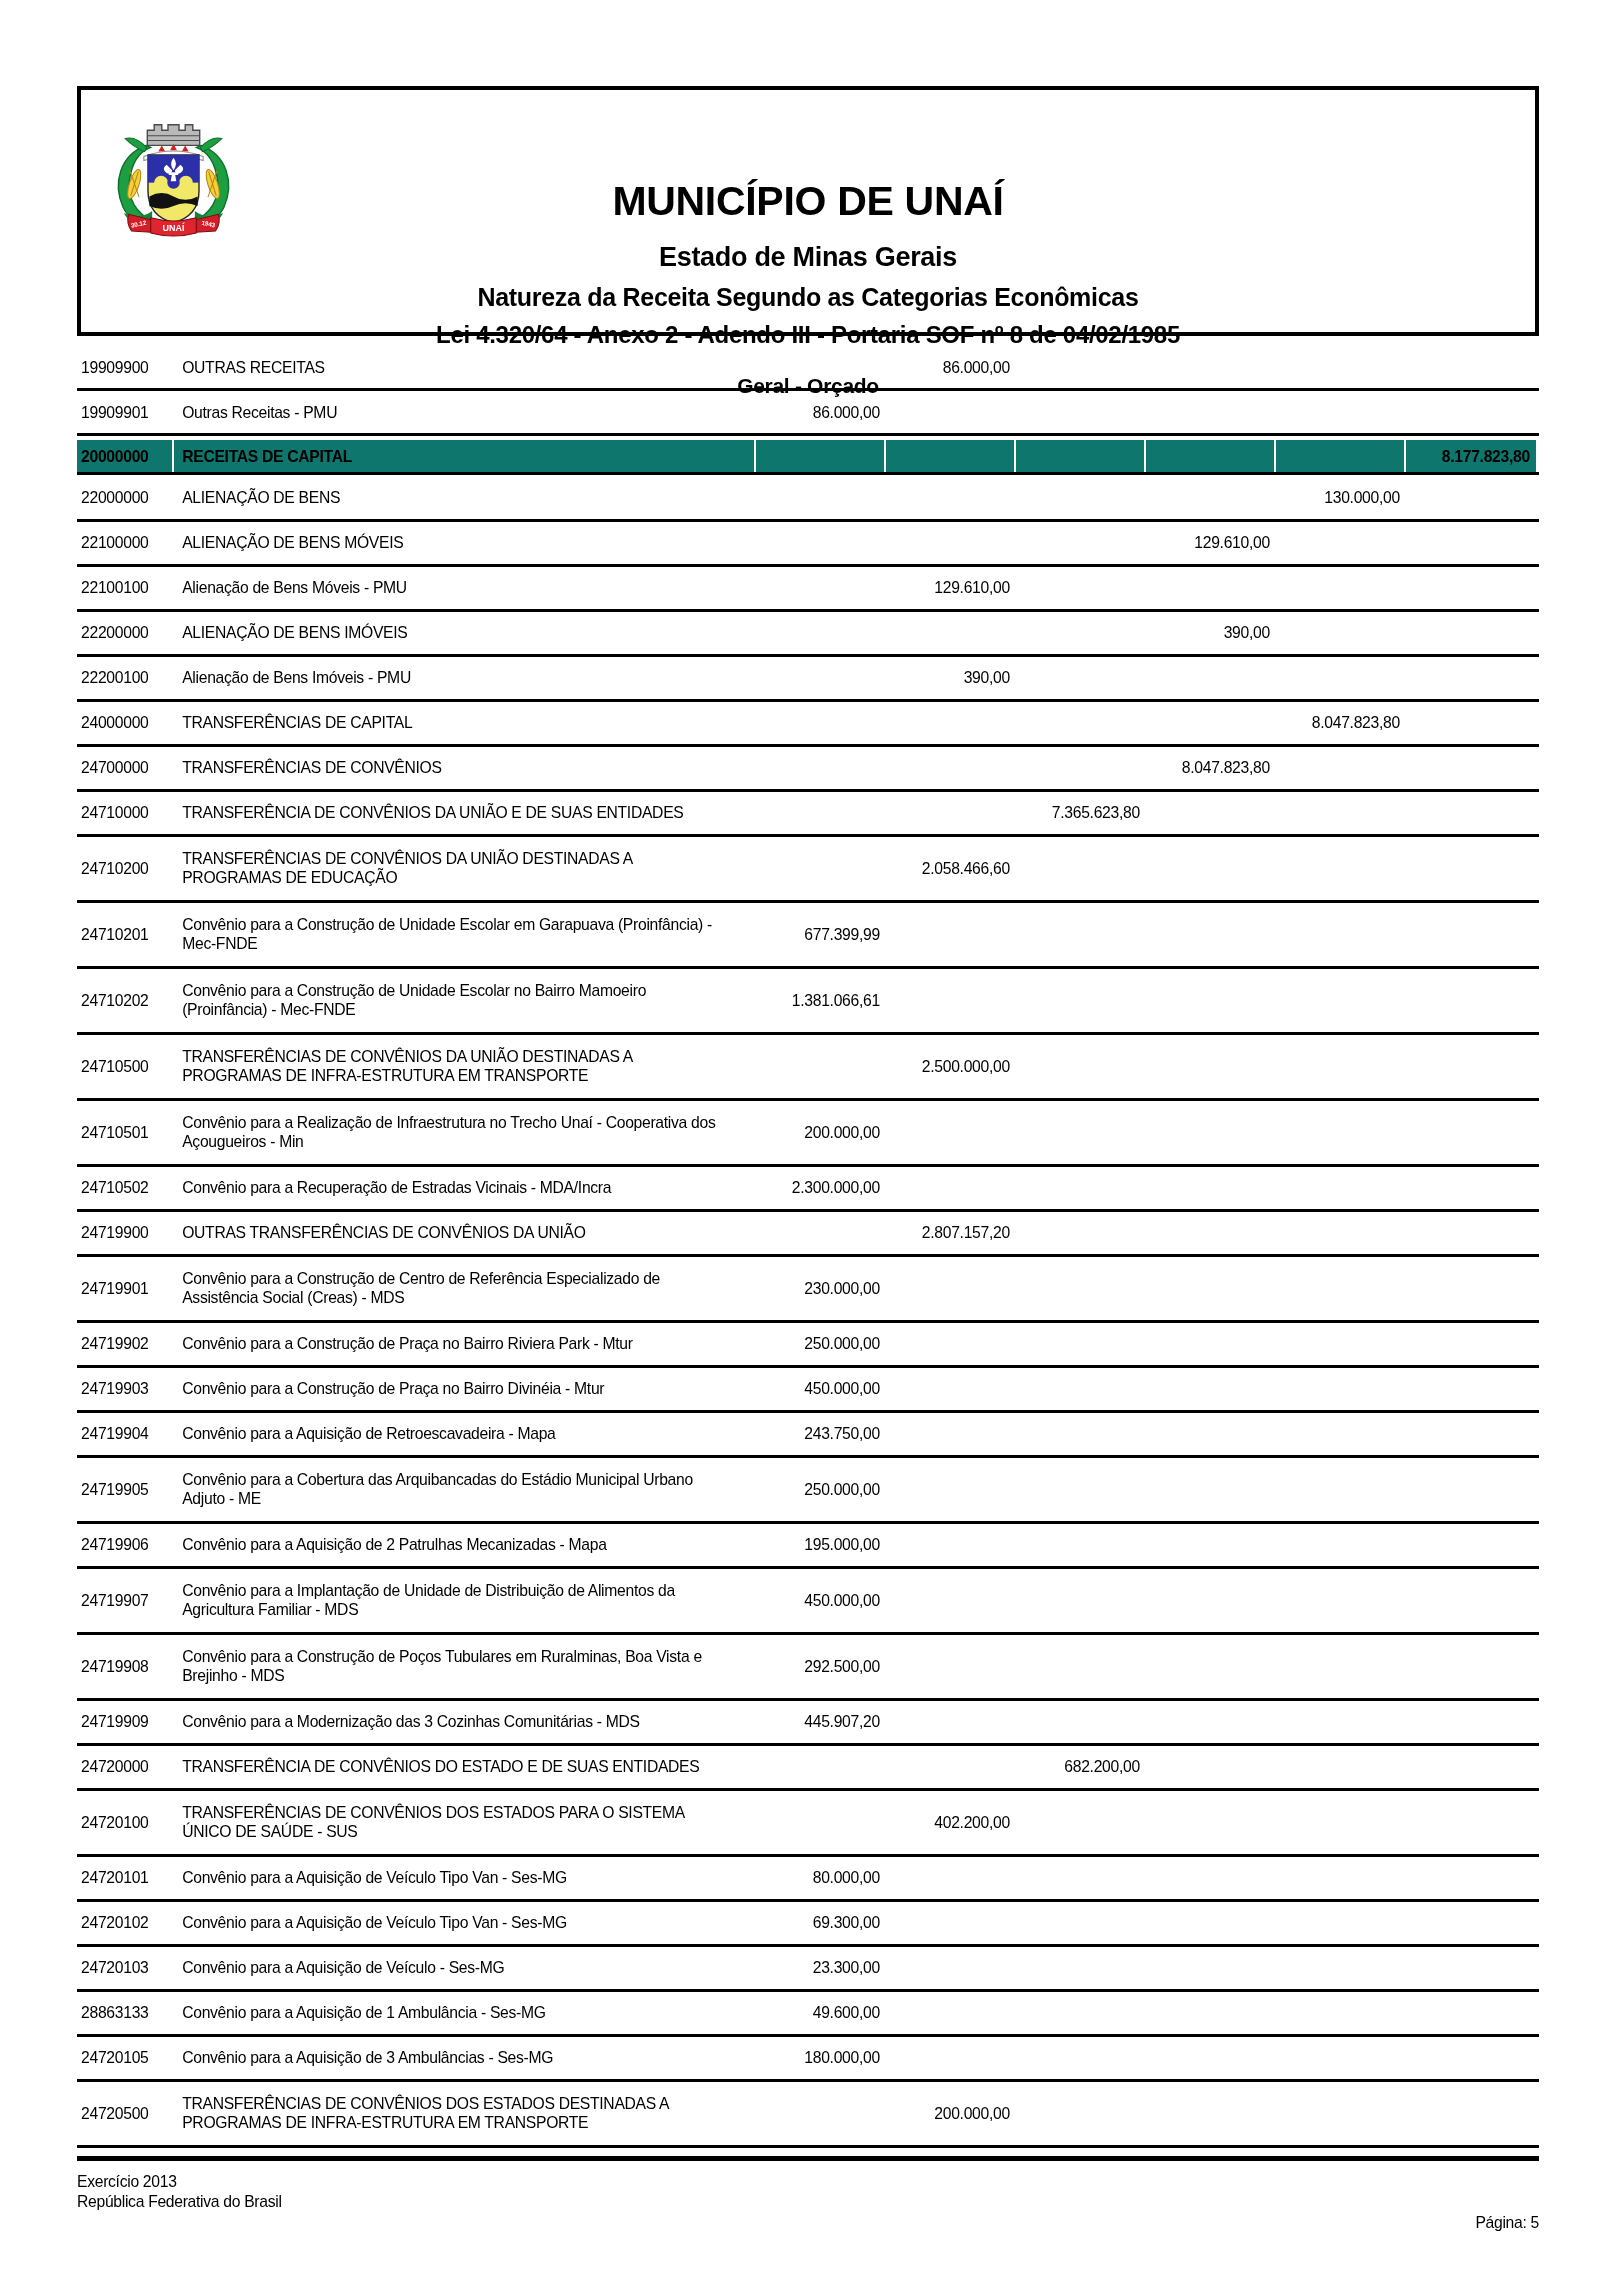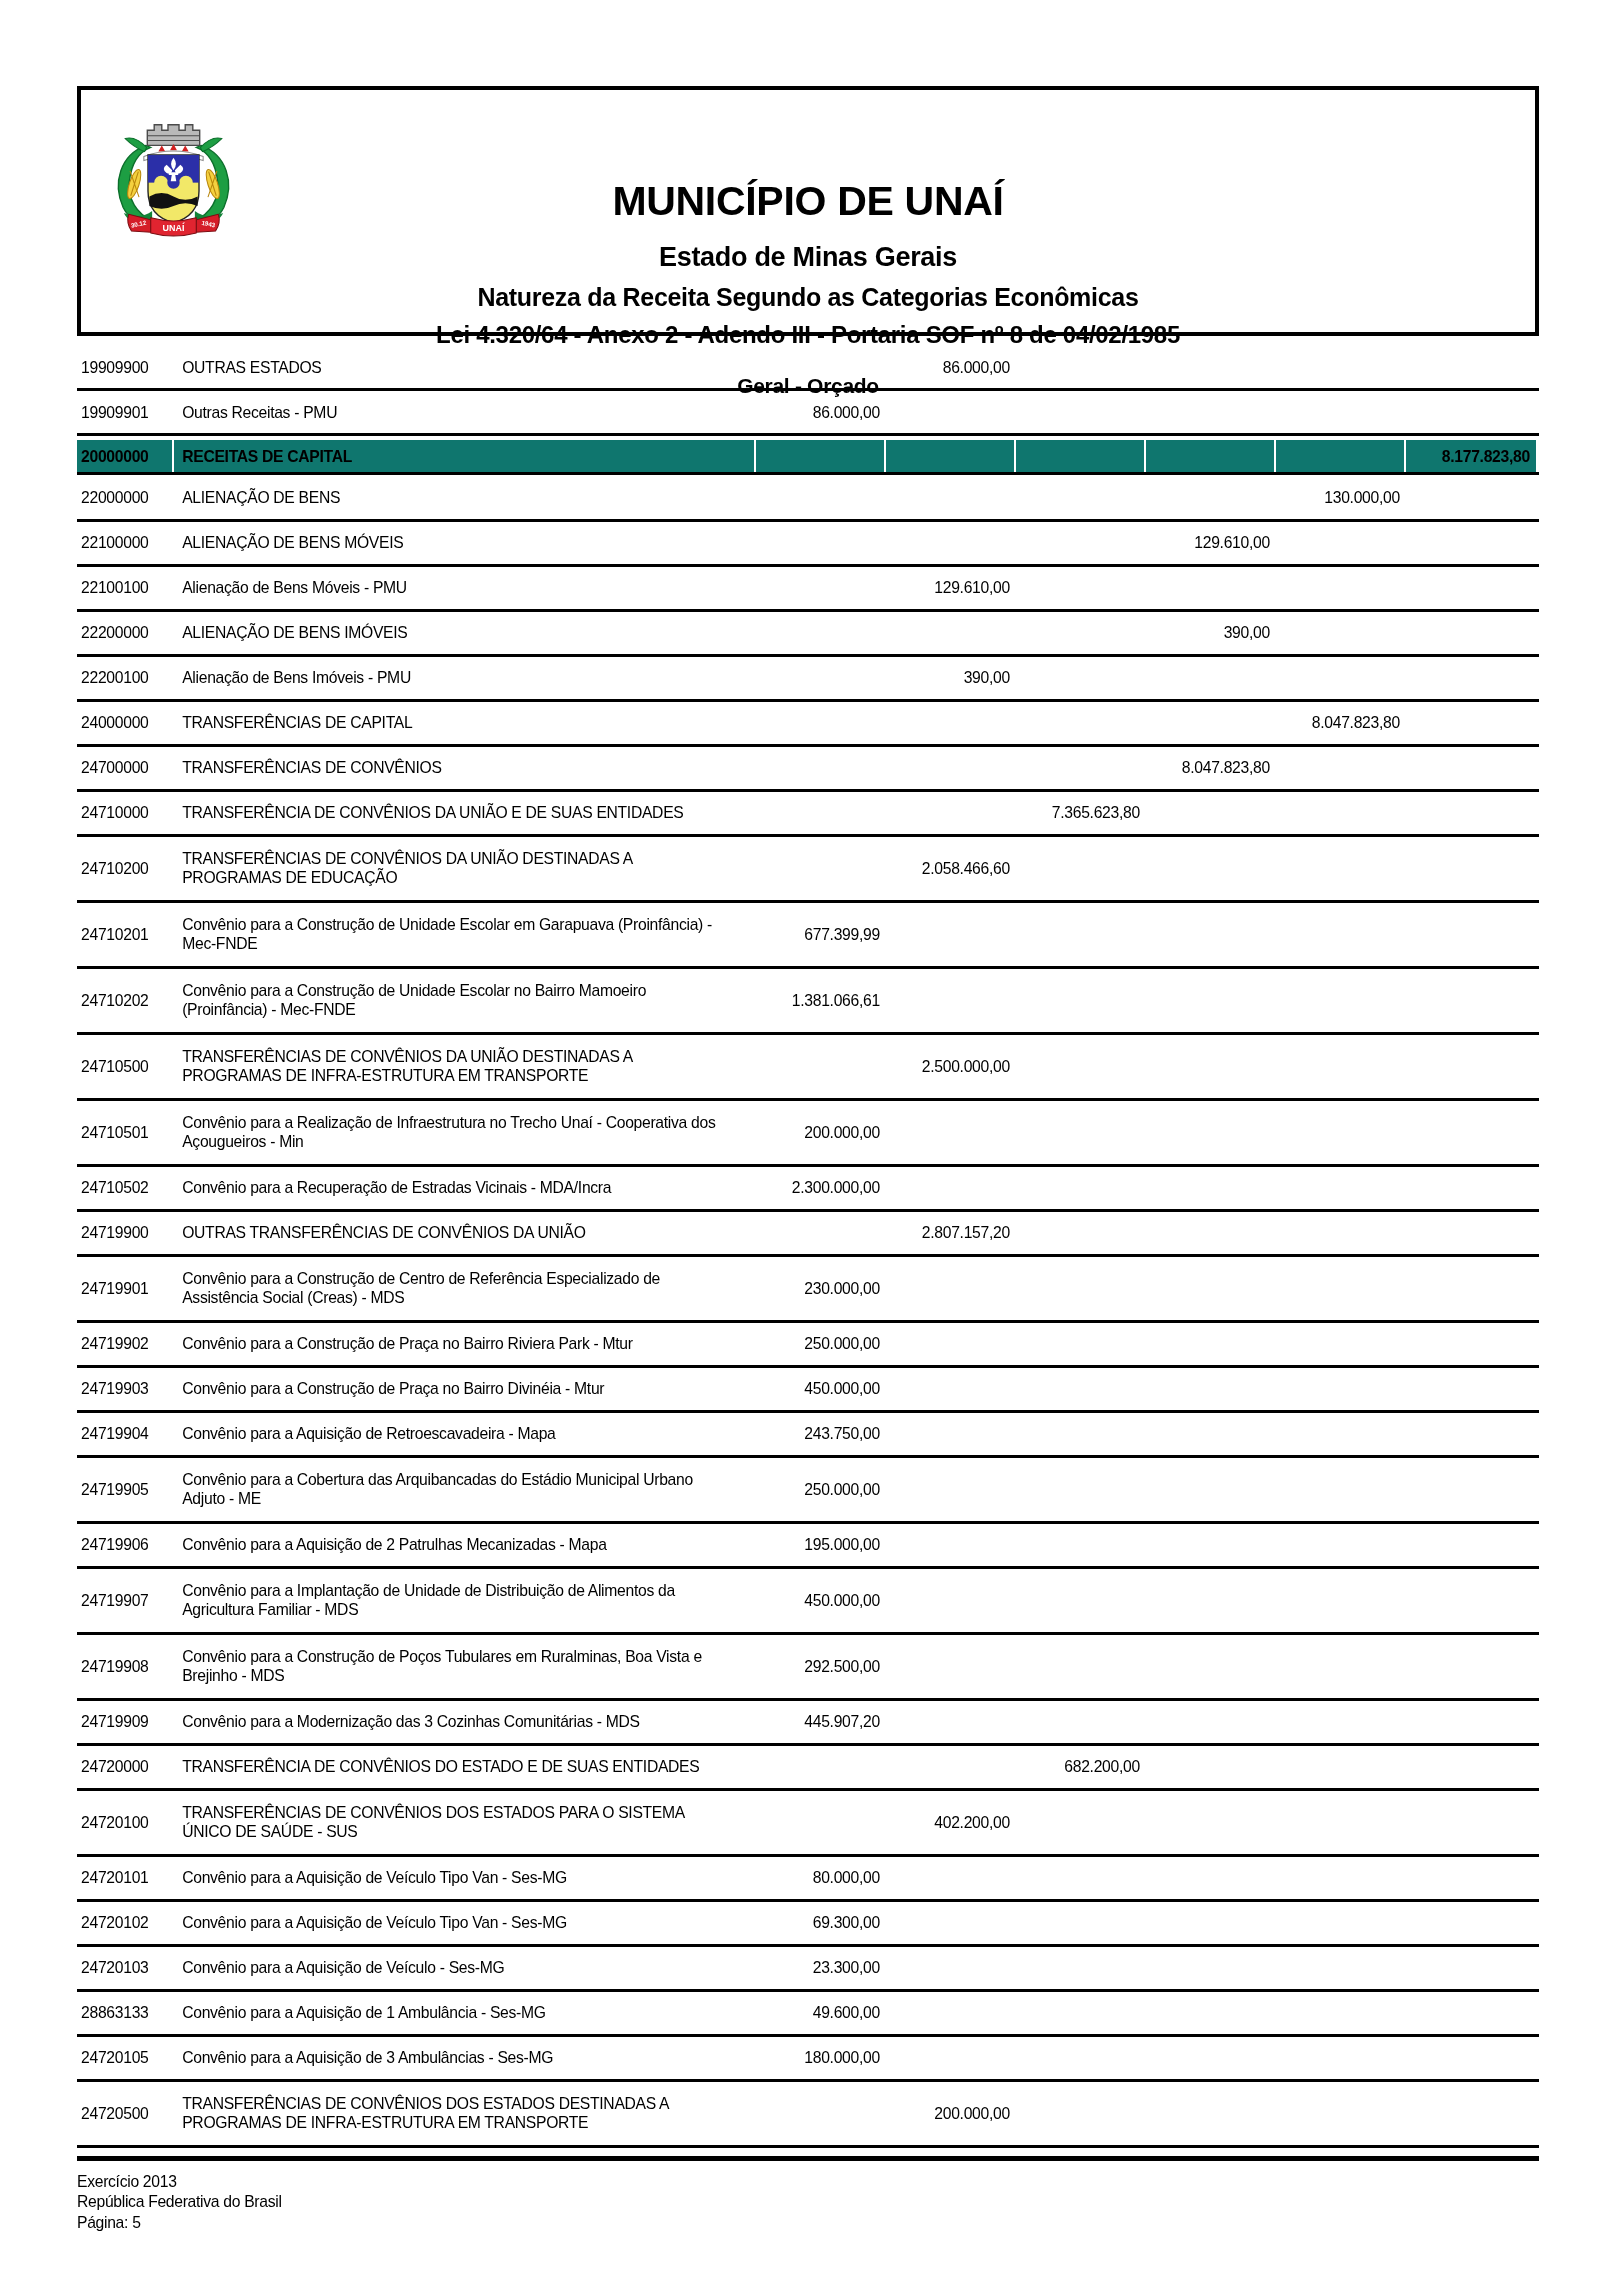--- a/index.html
+++ b/index.html
@@ -34,21 +34,21 @@
     display:flex; align-items:center; border-right:2.7px solid #fff; }
   .row.highlight .cell.val { justify-content:flex-end; }
   .row.highlight .cell:last-child { border-right:none;padding-left:9px; }
 
   .bottom-rule { margin-top:8.2px; width:1462px; border-top:5.5px solid #000; }
 
   
   .footer { margin-top:11px; width:1462px; display:flex; justify-content:space-between;
     font-size:15.7px; letter-spacing:-0.3px; line-height:20.5px;flex-direction:column; }
   .footer .center { text-align:left; }
-  .footer .right  { text-align:left; }
+  .footer .right  { text-align:right; }
 </style>
 </head>
 <body>
 
 <div class="page">
   <div class="content">
 
     <div class="header-box">
       <svg class="crest" viewBox="0 0 190 180">
 
@@ -96,21 +96,21 @@
       <div class="hline h-subtitle">Estado de Minas Gerais</div>
       <div class="hline h-report">Natureza da Receita Segundo as Categorias Econômicas</div>
       <div class="hline h-law">Lei 4.320/64 - Anexo 2 - Adendo III - Portaria SOF nº 8 de 04/02/1985</div>
       <div class="hline h-scope">Geral - Orçado</div>
     </div>
 
     <div class="table">
       <div id="rows-host">
   <div class="row">
     <div class="cell code">19909900</div>
-    <div class="cell desc">OUTRAS ESTADOS</div>
+    <div class="cell desc">OUTRAS RECEITAS</div>
     <div class="cell val"></div>
     <div class="cell val">86.000,00</div>
     <div class="cell val"></div>
     <div class="cell val"></div>
     <div class="cell val"></div>
     <div class="cell val"></div>
   </div>
 
   <div class="row">
     <div class="cell code">19909901</div>

